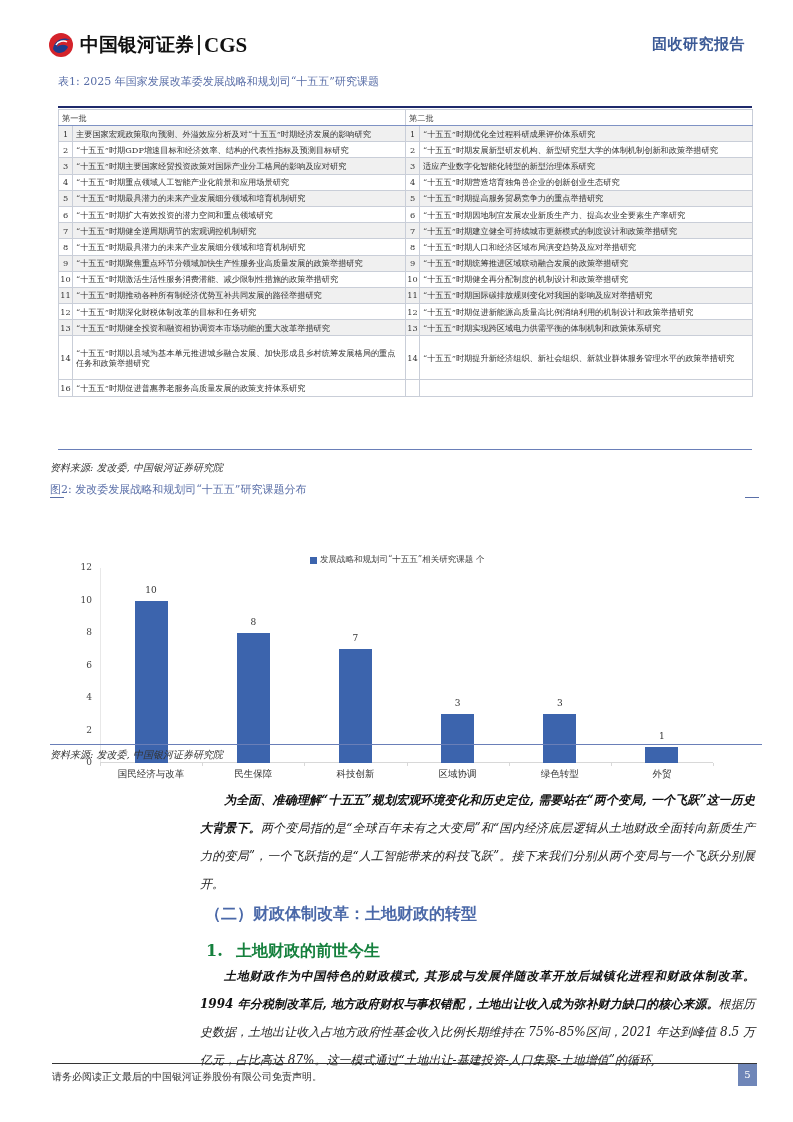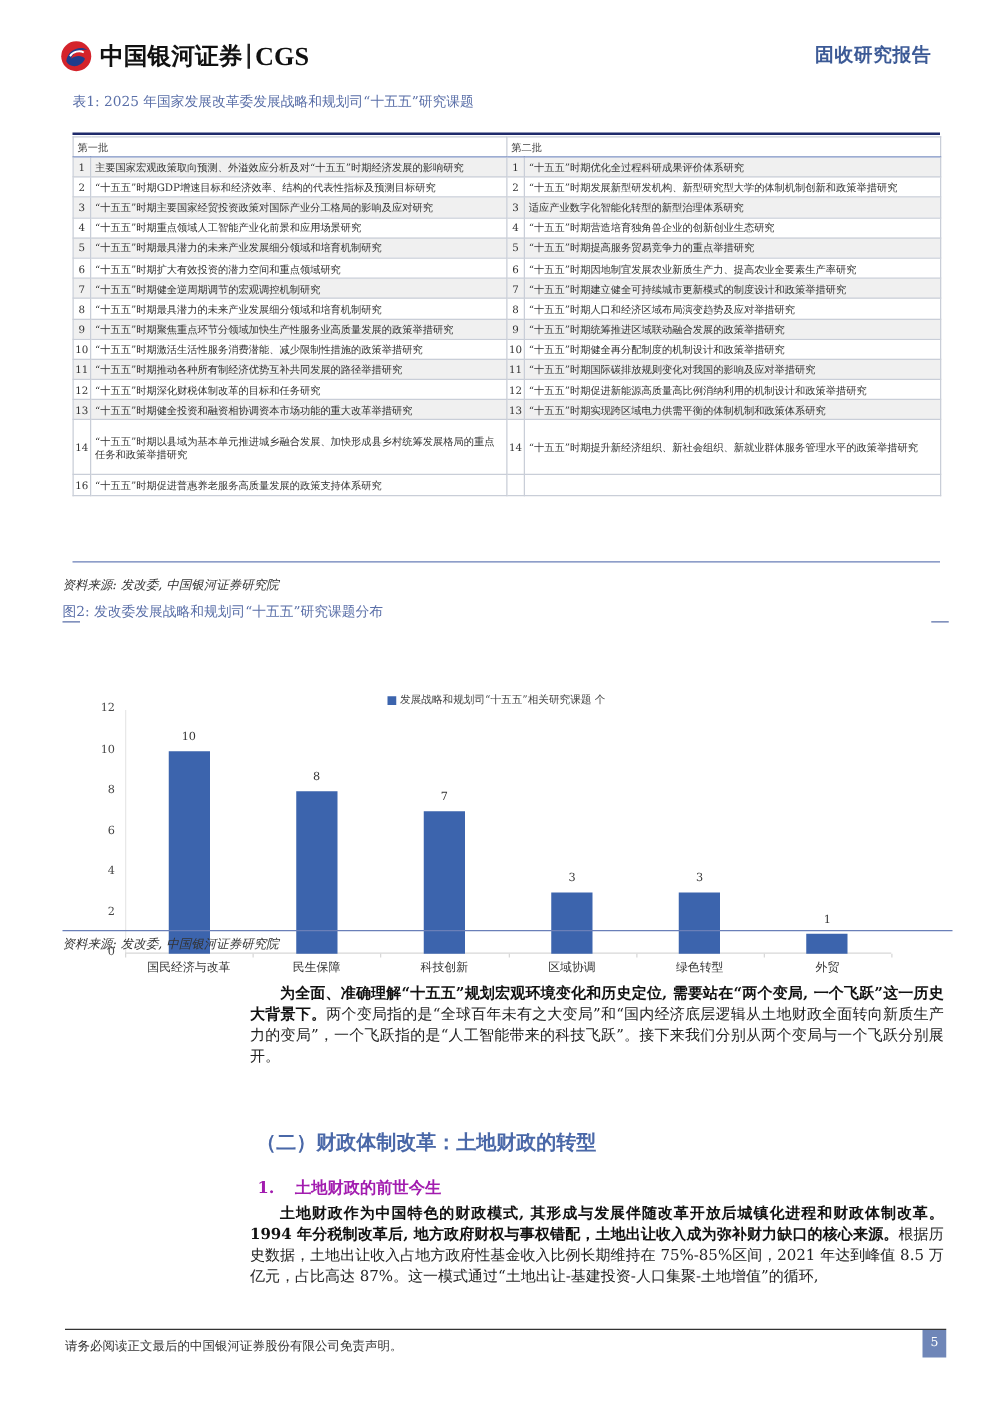--- a/index.html
+++ b/index.html
@@ -35,24 +35,24 @@
   .legend-swatch { width: 7px; height: 7px; background: #3c64ad; margin-right: 3px; }
   .yaxis-label { position: absolute; font-size: 9px; color: #444; text-align: right; width: 20px; }
   .plot { position: absolute; left: 42px; top: 21px; width: 613px; height: 195px; }
   .axis-line { position: absolute; left: 0; bottom: 0; width: 100%; height: 1px; background: #d8d8d8; }
   .axis-y { position: absolute; left: 0; top: 0; width: 1px; height: 100%; background: #e8e8e8; }
   .bar { position: absolute; bottom: 0; width: 33px; background: #3c64ad; }
   .bar-value { position: absolute; font-size: 9px; color: #333; width: 33px; text-align: center; }
   .tick { position: absolute; bottom: -3px; width: 1px; height: 3px; background: #d8d8d8; }
   .xlabel { position: absolute; top: 200px; font-size: 9.5px; color: #333; width: 100px; text-align: center; }
 
-  .para { position: absolute; left: 200px; width: 555px; font-size: 12px; line-height: 17px; color: #222; text-align: justify; }
+  .para { position: absolute; left: 200px; width: 555px; font-size: 12px; line-height: 28px; color: #222; text-align: justify; font-style: italic; }
   .para b { font-weight: bold; color: #111; }
   .section-title { position: absolute; left: 205px; top: 904px; font-size: 16px; color: #4a68a8; font-weight: bold; }
-  .subsection { position: absolute; left: 206px; top: 941px; font-size: 13px; font-weight: bold; color: #a21caf; }
+  .subsection { position: absolute; left: 206px; top: 941px; font-size: 16px; font-weight: bold; color: #15803d; }
   .subsection .idx { display: inline-block; width: 30px; }
 
   .footer-rule { position: absolute; left: 52px; top: 1063px; width: 705px; height: 1px; background: #333; }
   .footer-text { position: absolute; left: 52px; top: 1070px; font-size: 10px; color: #333; }
   .page-num { position: absolute; left: 738px; top: 1064px; width: 19px; height: 22px; background: #6f86b8; color: #fff; font-size: 10px; text-align: center; line-height: 22px; }
 </style>
 </head>
 <body>
 
 <div class="header">

